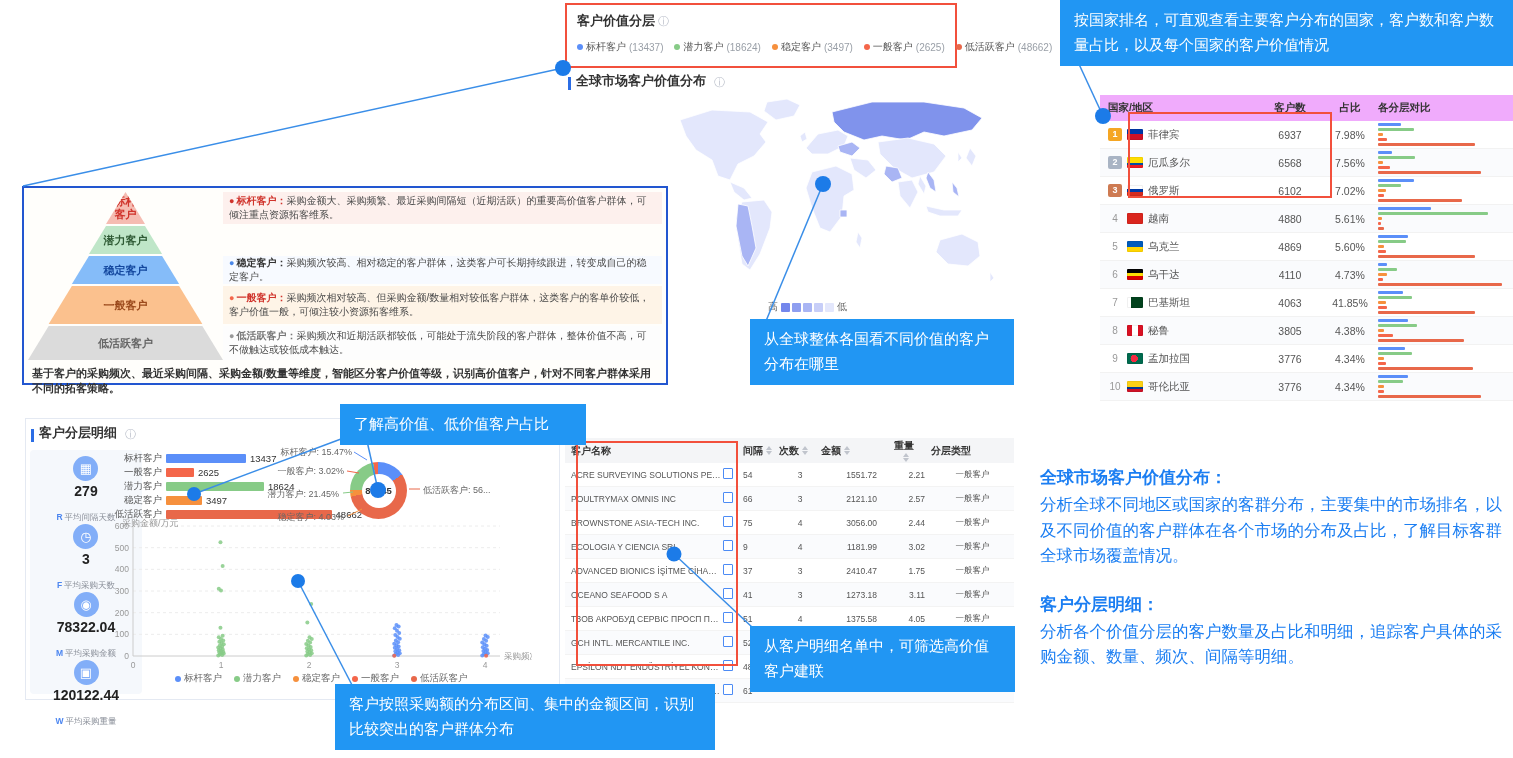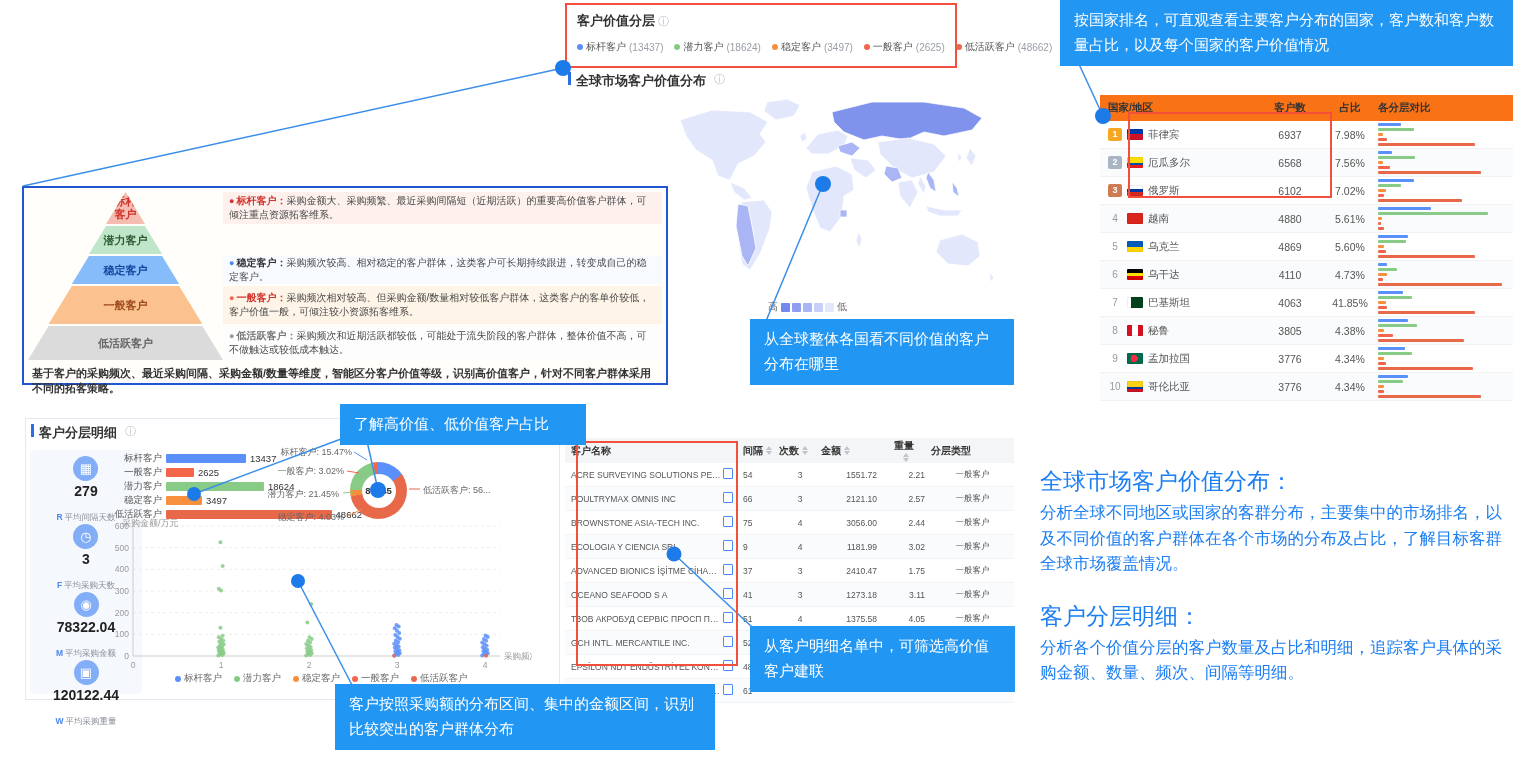--- a/index.html
+++ b/index.html
@@ -8,21 +8,21 @@
     --txtblue:#1B7EF2; --dotblue:#1C7BE8;
   }
   *{box-sizing:border-box;margin:0;padding:0;}
   html,body{background:#fff;}
   body{font-family:"Liberation Sans","DejaVu Sans",sans-serif;color:#333;}
   #stage{position:relative;width:1513px;height:758px;overflow:hidden;background:#fff;}
 
   .abs{position:absolute;}
   .panel-title{font-size:13px;font-weight:bold;color:#333;}
   .info{color:#b9bec9;font-size:11px;font-weight:normal;margin-left:3px;}
-  .bar-title{display:flex;align-items:flex-start;gap:5px;}
+  .bar-title{display:flex;align-items:flex-end;gap:5px;}
   .bar-title:before{content:"";display:inline-block;width:3px;height:13px;background:#2B6DE5;}
 
   
   #tier-panel{left:565px;top:3px;width:392px;height:65px;border:2px solid var(--redbox);background:#fff;padding:7px 10px;z-index:3;}
   #tier-legend{display:flex;gap:11px;margin-top:10px;white-space:nowrap;}
   .tl-item{display:flex;align-items:center;gap:3px;font-size:10px;color:#555;cursor:pointer;}
   .tl-dot{width:6px;height:6px;border-radius:50%;}
   .tl-count{color:#9aa0a8;}
 
   #global-title{left:568px;top:72px;z-index:3;}
@@ -49,21 +49,21 @@
   .seg3{clip-path:polygon(31.25% 0,68.75% 0,77.5% 100%,22.5% 100%);background:#85BCF9;color:#14489F;}
   .seg4{clip-path:polygon(22.5% 0,77.5% 0,89.4% 100%,10.6% 100%);background:#FBC18E;color:#9c4a1c;}
   .seg5{clip-path:polygon(10.6% 0,89.4% 0,100% 100%,0% 100%);background:#DBDBDB;color:#666;}
   .bg1{background:#FDF0ED;} .bg2{background:#F0FAF2;} .bg3{background:#F7FaFF;} .bg4{background:#FEF4E7;} .bg5{background:#fdfdfd;}
   .lead1{color:#D0342C;} .lead2{color:#333;} .lead3{color:#333;} .lead4{color:#D0342C;margin-top:14px;} .lead5{color:#777;}
   .dot1{color:#D0342C;} .dot2{color:#58b15e;} .dot3{color:#4a87e8;} .dot4{color:#F4664A;} .dot5{color:#999;}
   #pyr-footer{font-size:11px;font-weight:bold;color:#333;padding:4px 4px 0 4px;}
 
   
   #country-table{left:1100px;top:95px;width:413px;z-index:2;}
-  .ct-header{display:flex;background:#f97316;height:26px;align-items:center;font-size:10.5px;font-weight:bold;color:#333;}
+  .ct-header{display:flex;background:#f0abfc;height:26px;align-items:center;font-size:10.5px;font-weight:bold;color:#333;}
   .ct-row{display:flex;height:28px;align-items:center;border-bottom:1px solid #F2F2F2;font-size:10.5px;color:#555;cursor:pointer;}
   .ct-row:nth-child(even){background:#FAFBFD;}
   .c-country{width:158px;display:flex;align-items:center;gap:5px;padding-left:8px;}
   .c-num{width:64px;text-align:center;}
   .c-pct{width:56px;text-align:center;}
   .c-bars{flex:1;padding-right:6px;}
   .rank{width:14px;text-align:center;color:#999;font-size:10px;flex:none;}
   .rank.badge{height:13px;line-height:13px;border-radius:2px;color:#fff;font-size:9px;font-weight:bold;}
   .flag{width:16px;height:11px;border-radius:1px;flex:none;box-shadow:0 0 0 1px rgba(0,0,0,.06) inset;}
   .mini-bar{height:3px;border-radius:1px;margin:2px 0;}
@@ -109,21 +109,21 @@
   .copy-ico{width:8px;height:9px;border:1px solid #4C8BF5;border-radius:1px;position:relative;margin:0 4px;flex:none;cursor:pointer;background:#fff;}
   .copy-ico:before{content:"";position:absolute;left:-3px;top:-3px;width:8px;height:9px;border:1px solid #4C8BF5;border-radius:1px;background:#fff;}
 
   
   .redbox{position:absolute;border:2px solid var(--redbox);z-index:5;pointer-events:none;}
   #redbox-countries{left:1128px;top:112px;width:204px;height:86px;}
   #redbox-customers{left:576px;top:441px;width:162px;height:225px;}
 
   
   #right-text{left:1040px;top:466px;width:472px;color:var(--txtblue);z-index:2;}
-  #right-text h3{font-size:23px;font-weight:normal;margin-bottom:3px;}
+  #right-text h3{font-size:17px;font-weight:bold;margin-bottom:3px;}
   #right-text p{font-size:16.5px;line-height:1.55;}
   #right-text .sec2{margin-top:24px;}
 
   #overlay{position:absolute;left:0;top:0;width:1513px;height:758px;z-index:4;pointer-events:none;}
 </style>
 </head>
 <body>
 
 <div id="stage">
 

